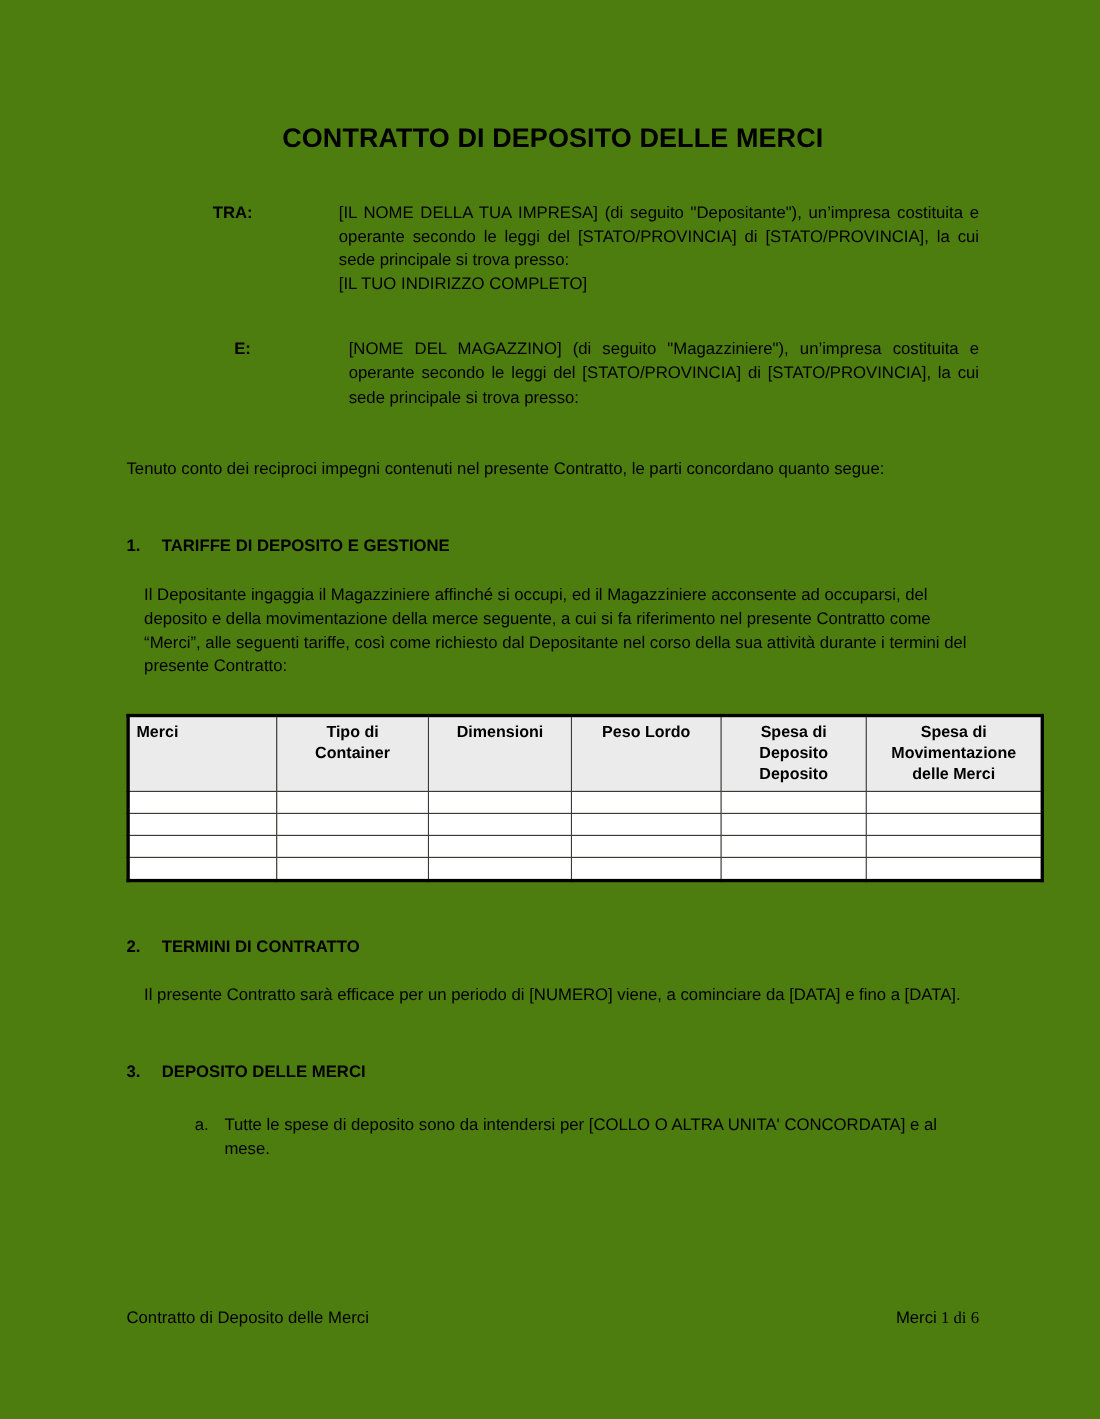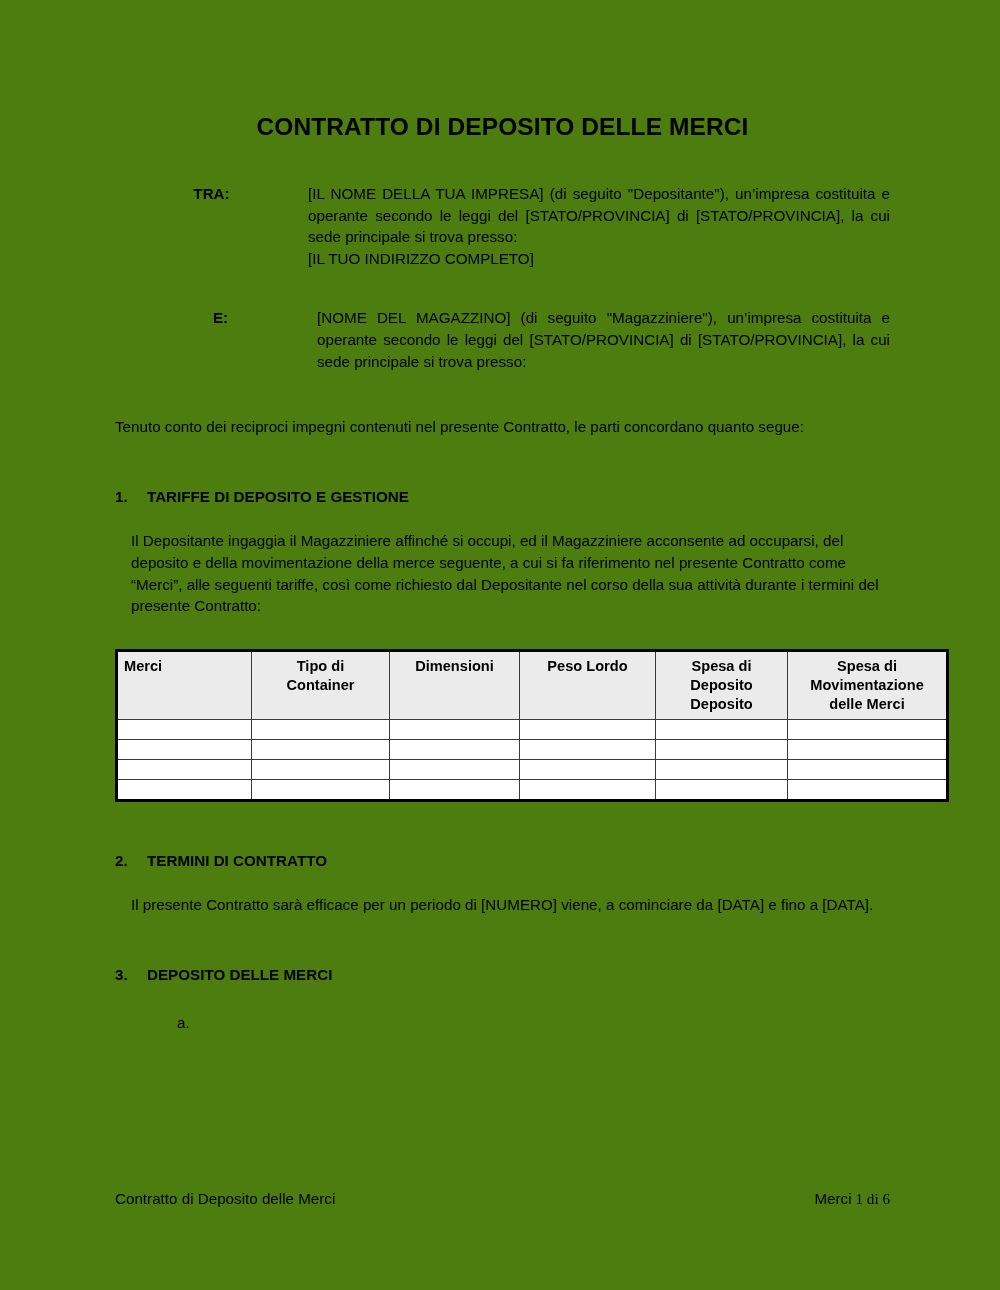--- a/index.html
+++ b/index.html
@@ -258,20 +258,21 @@
     </div>
     <p class="para section-para">Il presente Contratto sarà efficace per un periodo di [NUMERO] viene, a cominciare da [DATA] e fino a [DATA].</p>
 
     <div class="section-heading">
       <span class="num">3.</span>
       <span class="htext">DEPOSITO DELLE MERCI</span>
     </div>
 
     <div class="letter-item">
       <span class="marker">a.</span>
+      <span class="ltext">Tutte le spese di deposito sono da intendersi per [COLLO O ALTRA UNITA' CONCORDATA] e al mese.</span>
     </div>
 
   </div>
 
   <div class="footer">
     <span>Contratto di Deposito delle Merci</span>
     <span class="page-no"><span>Merci</span><span class="roman"> <span>1</span> <span>di</span> <span>6</span></span></span>
   </div>
 
 </div>

